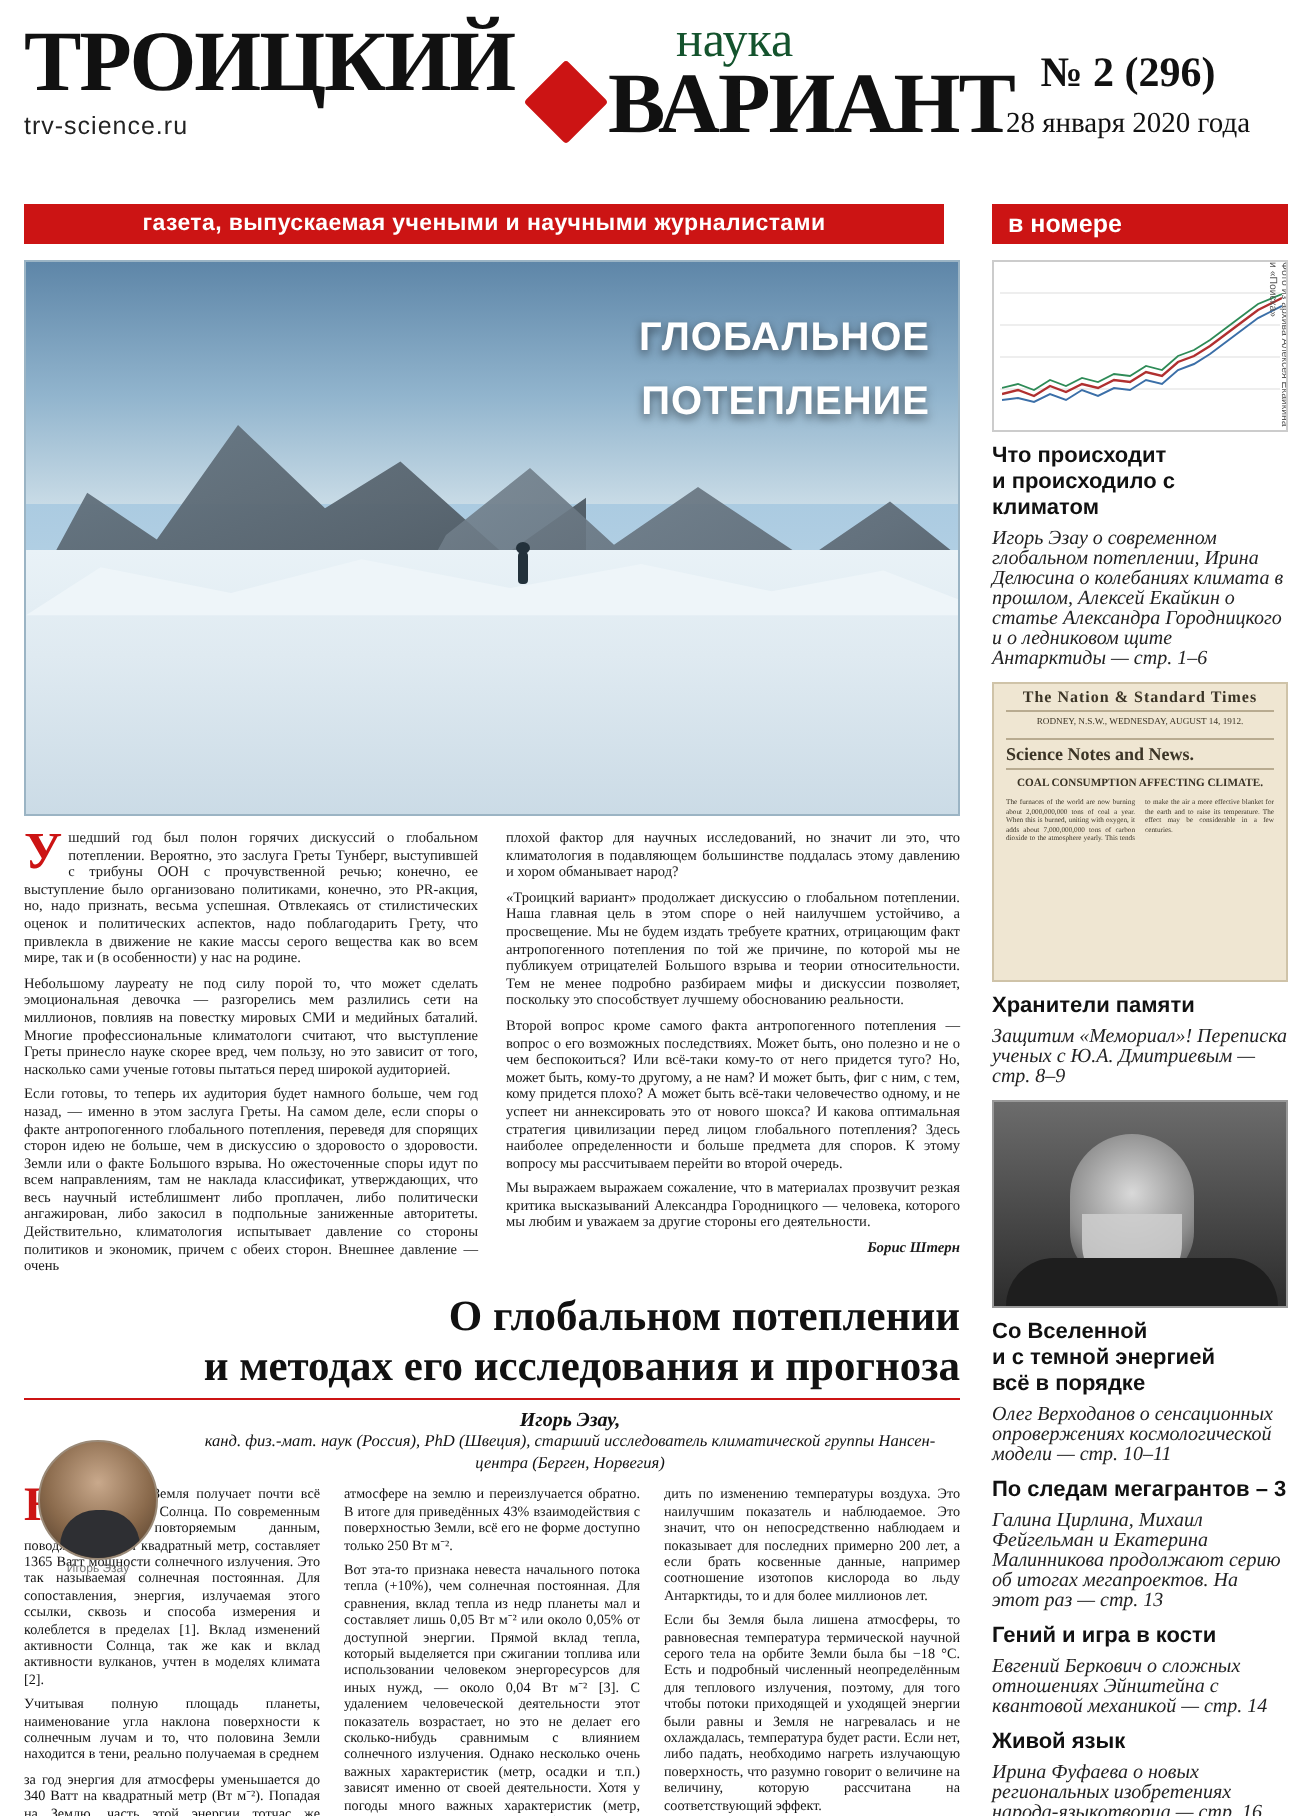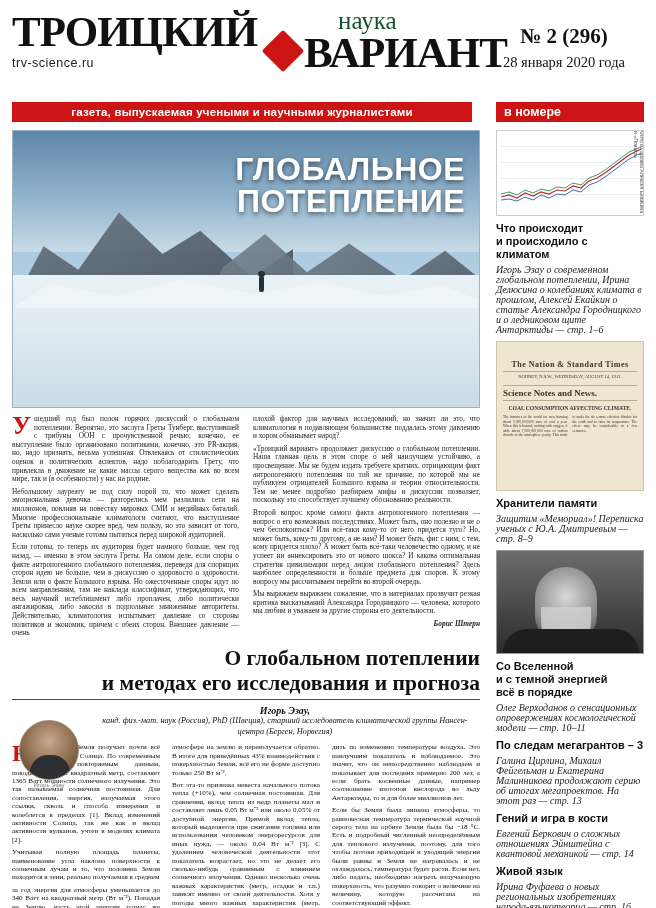--- a/index.html
+++ b/index.html
@@ -114,21 +114,21 @@
   .snowridge { position:absolute; left:0; bottom:36%; width:100%; height:40px;
           background: #eef5f9; clip-path: polygon(0% 100%, 8% 40%, 22% 72%, 36% 30%, 52% 66%, 66% 36%, 80% 70%, 92% 44%, 100% 80%, 100% 100%); }
   .person { position:absolute; left:246px; bottom:115px; width:5px; height:16px; background:#23313b; border-radius:2px; }
   .person:after { content:""; position:absolute; left:-1px; top:-5px; width:7px; height:6px; background:#23313b; border-radius:50%; }
   .hero-title {
     position: absolute; right: 14px; top: 22px;
     text-align: right;
     color: #fff;
     font-family: "Liberation Sans", sans-serif;
     font-weight: bold;
-    font-size: 32px;
+    font-size: 20px;
     line-height: 32px;
     text-shadow: 0 2px 5px rgba(0,0,0,0.55);
     letter-spacing: 0.5px;
   }
 
   
   .lead { margin-top: 7px; position: relative; }
   .lead-cols { column-count: 2; column-gap: 14px; font-size: 7.3px; line-height: 8.6px; text-align: justify; color:#1a1a1a; }
   .lead-cols p { margin: 0 0 4px 0; }
   .dropcap {
@@ -197,21 +197,21 @@
     font-family: "Liberation Sans", sans-serif;
     font-weight: bold; font-size: 11px; line-height: 13px;
     color: #111; margin: 6px 0 4px 0;
   }
   .side-p { font-size: 10px; line-height: 10px; font-style: italic; color:#222; margin:0 0 6px 0; }
 
   .oldpaper {
     width: 148px; height: 150px;
     background: #efe6d2;
     border: 1px solid #cfc3a8;
-    padding: 18px 6px;
+    padding: 2px 6px;
     overflow: hidden;
     font-family: "Liberation Serif", serif;
     color: #3b3426;
   }
   .op-mast { text-align:center; font-weight:bold; font-size:8px; letter-spacing:0.5px; border-bottom:1px solid #b8ab90; padding-bottom:2px;}
   .op-sub { text-align:center; font-size:4.6px; margin-top:2px; line-height:6px;}
   .op-h { text-align:left; font-weight:bold; font-size:9px; margin-top:5px; border-top:1px solid #b8ab90; border-bottom:1px solid #b8ab90; padding:2px 0;}
   .op-h2 { text-align:center; font-weight:bold; font-size:5.6px; margin-top:4px; line-height:7px;}
   .op-body { font-size:3.6px; line-height:4.6px; text-align:justify; margin-top:3px; column-count:2; column-gap:5px;}
 

